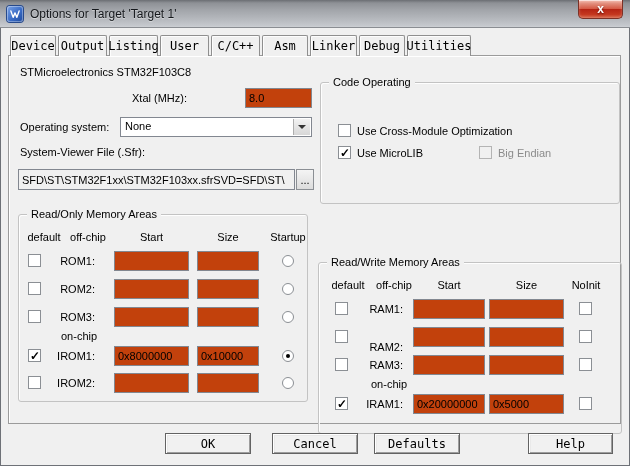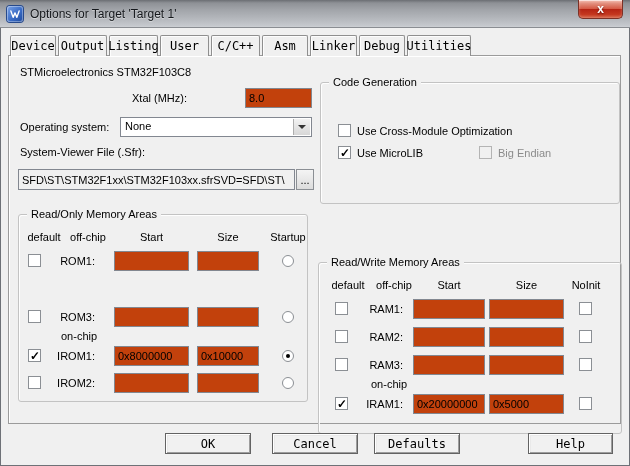--- a/index.html
+++ b/index.html
@@ -105,21 +105,21 @@
     <span class="dd-btn">
         <span class="dd-arrow"></span>
       </span>
   </div>
 
   <span class="lbl" style="left:20px;top:146px;">System-Viewer File (.Sfr):</span>
   <input class="tfield readonly" style="left: 18px; top: 169px; width: 277px; height: 21px;" readonly="" value="SFD\ST\STM32F1xx\STM32F103xx.sfrSVD=SFD\ST\">
   <div class="browse-btn" style="left:296px;top:169px;width:18px;height:21px;">...</div>
 
   <div class="groupbox" style="left:320px;top:82px;width:300px;height:122px;">
-    <span class="legend">Code Generation</span>
+    <span class="legend">Code Operating</span>
     <span class="cb" style="left:17px;top:41px;"></span>
     <span class="cblabel" style="left:36px;top:42px;">Use Cross-Module Optimization</span>
     <span class="cb checked" style="left:17px;top:63px;"></span>
     <span class="cblabel" style="left:36px;top:64px;">Use MicroLIB</span>
     <span class="cb disabled" style="left:158px;top:63px;"></span>
     <span class="cblabel disabled" style="left:177px;top:64px;">Big Endian</span>
   </div>
 
   <div class="groupbox" style="left:18px;top:214px;width:290px;height:188px;">
     <span class="legend">Read/Only Memory Areas</span>
@@ -129,20 +129,27 @@
     <span class="mhead" style="left:178px;top:16px;width:62px;">Size</span>
     <span class="mhead" style="left:240px;top:16px;width:58px;">Startup</span>
 
     <div class="mrow" style="top:36px;">
       <span class="cb" style="left:9px;top:3px;"></span>
       <span class="mlabel" style="left:28px;top:4px;width:48px;">ROM1:</span>
       <input class="tfield" style="left: 95px; top: 0px; width: 75px; height: 20px;" value="">
       <input class="tfield" style="left: 178px; top: 0px; width: 62px; height: 20px;" value="">
       <span class="radio" style="left:263px;top:4px;"></span>
     </div>
+    <div class="mrow" style="top:64px;">
+      <span class="cb" style="left:9px;top:3px;"></span>
+      <span class="mlabel" style="left:28px;top:4px;width:48px;">ROM2:</span>
+      <input class="tfield" style="left: 95px; top: 0px; width: 75px; height: 20px;" value="">
+      <input class="tfield" style="left: 178px; top: 0px; width: 62px; height: 20px;" value="">
+      <span class="radio" style="left:263px;top:4px;"></span>
+    </div>
     <div class="mrow" style="top:92px;">
       <span class="cb" style="left:9px;top:3px;"></span>
       <span class="mlabel" style="left:28px;top:4px;width:48px;">ROM3:</span>
       <input class="tfield" style="left: 95px; top: 0px; width: 75px; height: 20px;" value="">
       <input class="tfield" style="left: 178px; top: 0px; width: 62px; height: 20px;" value="">
       <span class="radio" style="left:263px;top:4px;"></span>
     </div>
     <span class="lbl" style="left:42px;top:115px;">on-chip</span>
     <div class="mrow" style="top:131px;">
       <span class="cb checked" style="left:9px;top:3px;"></span>
@@ -170,21 +177,21 @@
 
     <div class="mrow" style="top:36px;">
       <span class="cb" style="left:16px;top:3px;"></span>
       <span class="mlabel" style="left:38px;top:4px;width:46px;">RAM1:</span>
       <input class="tfield" style="left: 94px; top: 0px; width: 72px; height: 20px;" value="">
       <input class="tfield" style="left: 170px; top: 0px; width: 75px; height: 20px;" value="">
       <span class="cb" style="left:260px;top:3px;"></span>
     </div>
     <div class="mrow" style="top:64px;">
       <span class="cb" style="left:16px;top:3px;"></span>
-      <span class="mlabel" style="left:38px;top:4px;width:46px;">RAM2:</span>
+      <span class="mlabel" style="left:38px;top:14px;width:46px;">RAM2:</span>
       <input class="tfield" style="left: 94px; top: 0px; width: 72px; height: 20px;" value="">
       <input class="tfield" style="left: 170px; top: 0px; width: 75px; height: 20px;" value="">
       <span class="cb" style="left:260px;top:3px;"></span>
     </div>
     <div class="mrow" style="top:92px;">
       <span class="cb" style="left:16px;top:3px;"></span>
       <span class="mlabel" style="left:38px;top:4px;width:46px;">RAM3:</span>
       <input class="tfield" style="left: 94px; top: 0px; width: 72px; height: 20px;" value="">
       <input class="tfield" style="left: 170px; top: 0px; width: 75px; height: 20px;" value="">
       <span class="cb" style="left:260px;top:3px;"></span>

